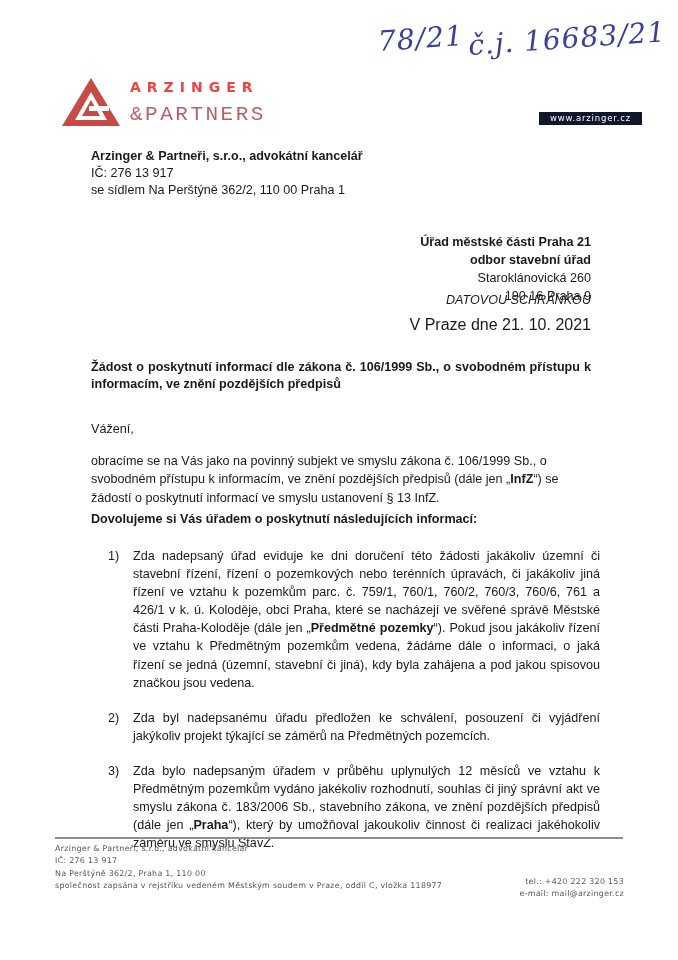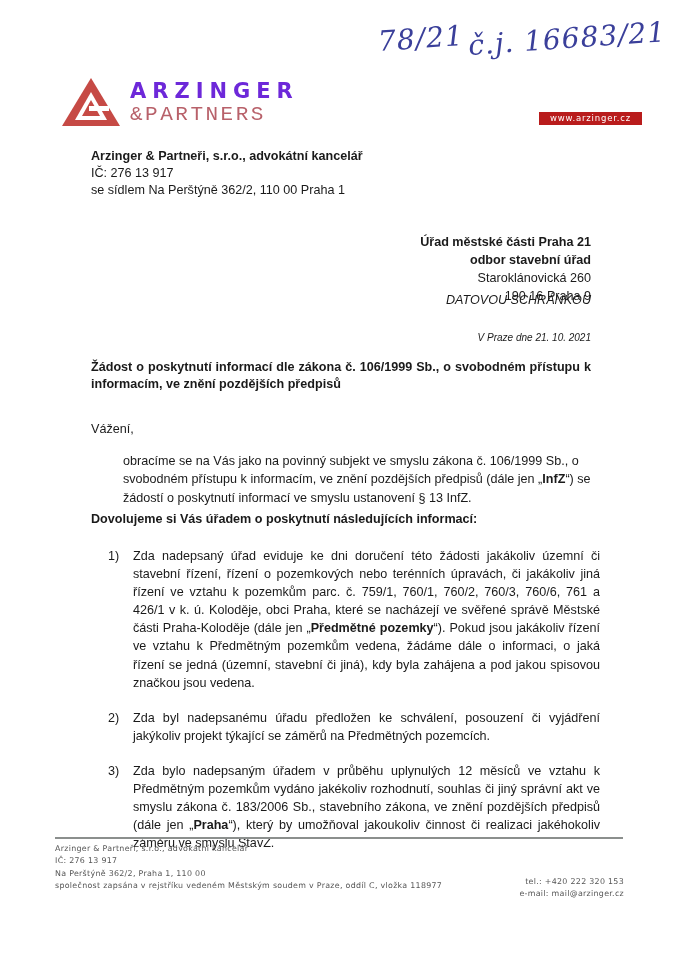--- a/index.html
+++ b/index.html
@@ -1,30 +1,30 @@
 <!DOCTYPE html>
 <html><head>
 <meta charset="utf-8">
 <style>
   html, body { margin: 0; padding: 0; background: #ffffff; }
   body { width: 678px; height: 960px; position: relative; overflow: hidden; font-family: "Liberation Sans", sans-serif; color: #1a1a1a; }
   .abs { position: absolute; }
   .hand { position: absolute; font-family: "DejaVu Serif", serif; font-style: italic; color: #3a3f9a; font-size: 28px; letter-spacing: 1px; transform: rotate(-4deg); }
-  .logo-word1 { position: absolute; left: 130px; top: 79px; font-size: 21px; letter-spacing: 6px; color: #6d28d9; font-family: "DejaVu Sans", sans-serif; font-weight: bold; }
+  .logo-word1 { position: absolute; left: 130px; top: 79px; font-size: 14px; letter-spacing: 6px; color: #ef4444; font-family: "DejaVu Sans", sans-serif; font-weight: bold; }
   .logo-word2 { position: absolute; left: 130px; top: 103px; font-size: 21px; letter-spacing: 2.5px; color: #b8616a; font-family: Liberation Mono, monospace; font-weight: normal; }
-  .web-badge { position: absolute; left: 539px; top: 112px; width: 103px; height: 13px; background: #b91c1c; color: #fff; font-size: 8.5px; letter-spacing: 0.8px; text-align: center; line-height: 13px; font-family: "DejaVu Sans", sans-serif; }
+  .web-badge { position: absolute; left: 539px; top: 112px; width: 103px; height: 13px; background: #0f172a; color: #fff; font-size: 8.5px; letter-spacing: 0.8px; text-align: center; line-height: 13px; font-family: "DejaVu Sans", sans-serif; }
   .sender { position: absolute; left: 91px; top: 148px; font-size: 12.6px; line-height: 17px; }
   .sender .b { font-weight: bold; }
   .recipient { position: absolute; right: 87px; top: 213px; text-align: right; font-size: 12.6px; line-height: 18px; margin-top: 20px; }
   .recipient .b { font-weight: bold; }
   .delivery { position: absolute; right: 87px; top: 293px; font-style: italic; font-size: 12.6px; }
-  .date { position: absolute; right: 87px; top: 332px; font-size: 10px; font-style: italic; }
+  .date { position: absolute; right: 87px; top: 316px; font-size: 16px; }
   .subject { position: absolute; left: 91px; top: 359px; width: 500px; font-weight: bold; font-size: 12.6px; line-height: 17px; text-align: justify; }
   .greeting { position: absolute; left: 91px; top: 422px; font-size: 12.6px; }
-  .intro { position: absolute; left: 91px; top: 452px; width: 510px; font-size: 12.6px; line-height: 18.3px; margin-left: 32px; }
+  .intro { position: absolute; left: 91px; top: 452px; width: 510px; font-size: 12.6px; line-height: 18.3px; }
   .request-heading { position: absolute; left: 91px; top: 512px; font-size: 12.6px; font-weight: bold; }
   .list { position: absolute; left: 108px; top: 547px; width: 492px; font-size: 12.6px; line-height: 18.1px; }
   .item { position: relative; padding-left: 25px; text-align: justify; margin-bottom: 17px; }
   .item .num { position: absolute; left: 0; top: 0; }
   .footer-rule { position: absolute; left: 55px; top: 837px; width: 568px; height: 2px; background: #8b8f8d; }
   .footer-left { position: absolute; left: 55px; top: 843px; font-family: "DejaVu Sans", sans-serif; font-size: 7.9px; line-height: 12.4px; color: #555; letter-spacing: 0.3px; }
   .footer-right { position: absolute; right: 54px; top: 843px; text-align: right; font-family: "DejaVu Sans", sans-serif; font-size: 7.9px; line-height: 12.4px; color: #555; letter-spacing: 0.3px; margin-top: 33px; }
   b.inl { font-weight: bold; }
 </style>
 </head>

